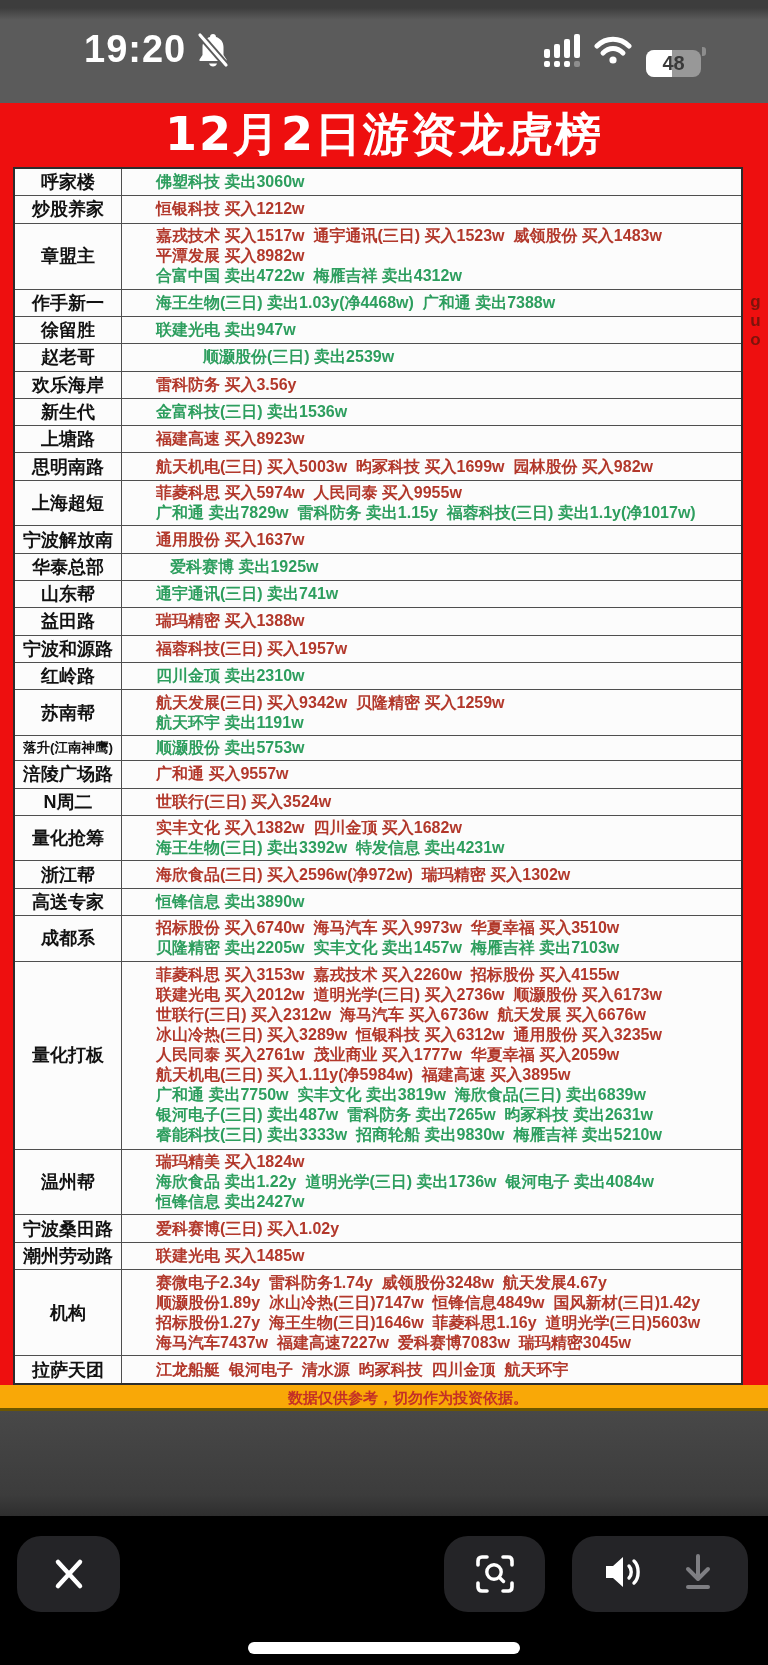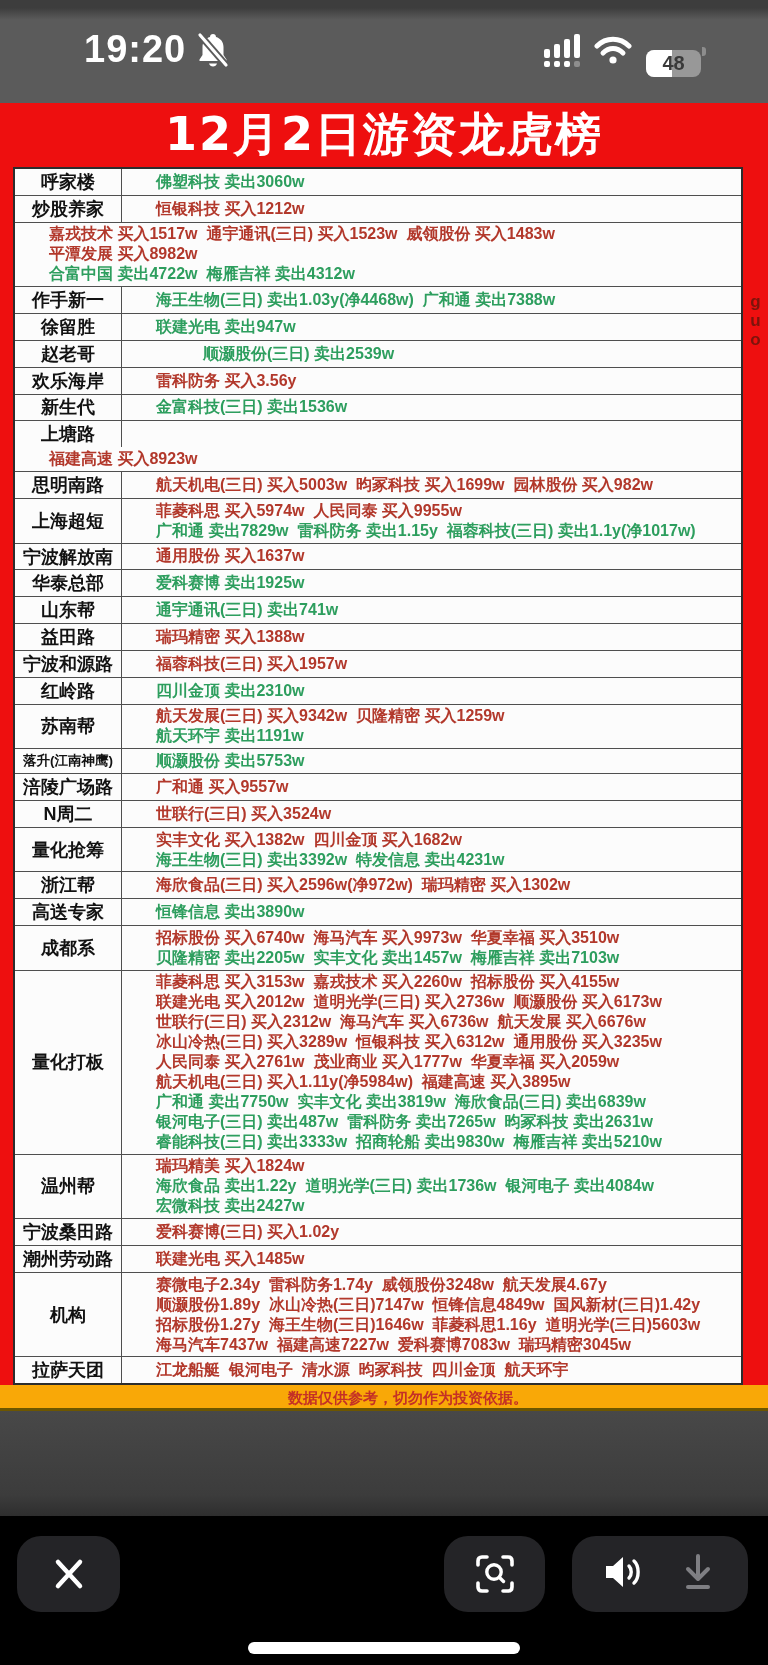--- a/index.html
+++ b/index.html
@@ -124,20 +124,21 @@
   </div>
 
   <div class="row" style="flex-grow: 1;">
     <div class="row-name">炒股养家</div>
     <div class="row-content">
             <div class="line buy">恒银科技 买入1212w</div>
           </div>
   </div>
 
   <div class="row" style="flex-grow: 3;">
+    <div class="row-name">章盟主</div>
     <div class="row-content">
             <div class="line buy">嘉戎技术 买入1517w  通宇通讯(三日) 买入1523w  威领股份 买入1483w</div>
             <div class="line buy">平潭发展 买入8982w</div>
             <div class="line sell">合富中国 卖出4722w  梅雁吉祥 卖出4312w</div>
           </div>
   </div>
 
   <div class="row" style="flex-grow: 1;">
     <div class="row-name">作手新一</div>
     <div class="row-content">
@@ -166,21 +167,21 @@
           </div>
   </div>
 
   <div class="row" style="flex-grow: 1;">
     <div class="row-name">新生代</div>
     <div class="row-content">
             <div class="line sell">金富科技(三日) 卖出1536w</div>
           </div>
   </div>
 
-  <div class="row" style="flex-grow: 1; flex-direction: column;">
+  <div class="row" style="flex-grow: 1;">
     <div class="row-name">上塘路</div>
     <div class="row-content">
             <div class="line buy">福建高速 买入8923w</div>
           </div>
   </div>
 
   <div class="row" style="flex-grow: 1;">
     <div class="row-name">思明南路</div>
     <div class="row-content">
             <div class="line buy">航天机电(三日) 买入5003w  昀冢科技 买入1699w  园林股份 买入982w</div>
@@ -195,21 +196,21 @@
           </div>
   </div>
 
   <div class="row" style="flex-grow: 1;">
     <div class="row-name">宁波解放南</div>
     <div class="row-content">
             <div class="line buy">通用股份 买入1637w</div>
           </div>
   </div>
 
-  <div class="row" style="flex-grow: 1;">
+  <div class="row" style="flex-grow: 1; gap: 14px;">
     <div class="row-name">华泰总部</div>
     <div class="row-content">
             <div class="line sell">爱科赛博 卖出1925w</div>
           </div>
   </div>
 
   <div class="row" style="flex-grow: 1;">
     <div class="row-name">山东帮</div>
     <div class="row-content">
             <div class="line sell">通宇通讯(三日) 卖出741w</div>
@@ -309,21 +310,21 @@
             <div class="line sell">银河电子(三日) 卖出487w  雷科防务 卖出7265w  昀冢科技 卖出2631w</div>
             <div class="line sell">睿能科技(三日) 卖出3333w  招商轮船 卖出9830w  梅雁吉祥 卖出5210w</div>
           </div>
   </div>
 
   <div class="row" style="flex-grow: 3;">
     <div class="row-name">温州帮</div>
     <div class="row-content">
             <div class="line buy">瑞玛精美 买入1824w</div>
             <div class="line sell">海欣食品 卖出1.22y  道明光学(三日) 卖出1736w  银河电子 卖出4084w</div>
-            <div class="line sell">宏微科技 卖出2427w</div>
+            <div class="line sell">恒锋信息 卖出2427w</div>
           </div>
   </div>
 
   <div class="row" style="flex-grow: 1;">
     <div class="row-name">宁波桑田路</div>
     <div class="row-content">
             <div class="line buy">爱科赛博(三日) 买入1.02y</div>
           </div>
   </div>
 

